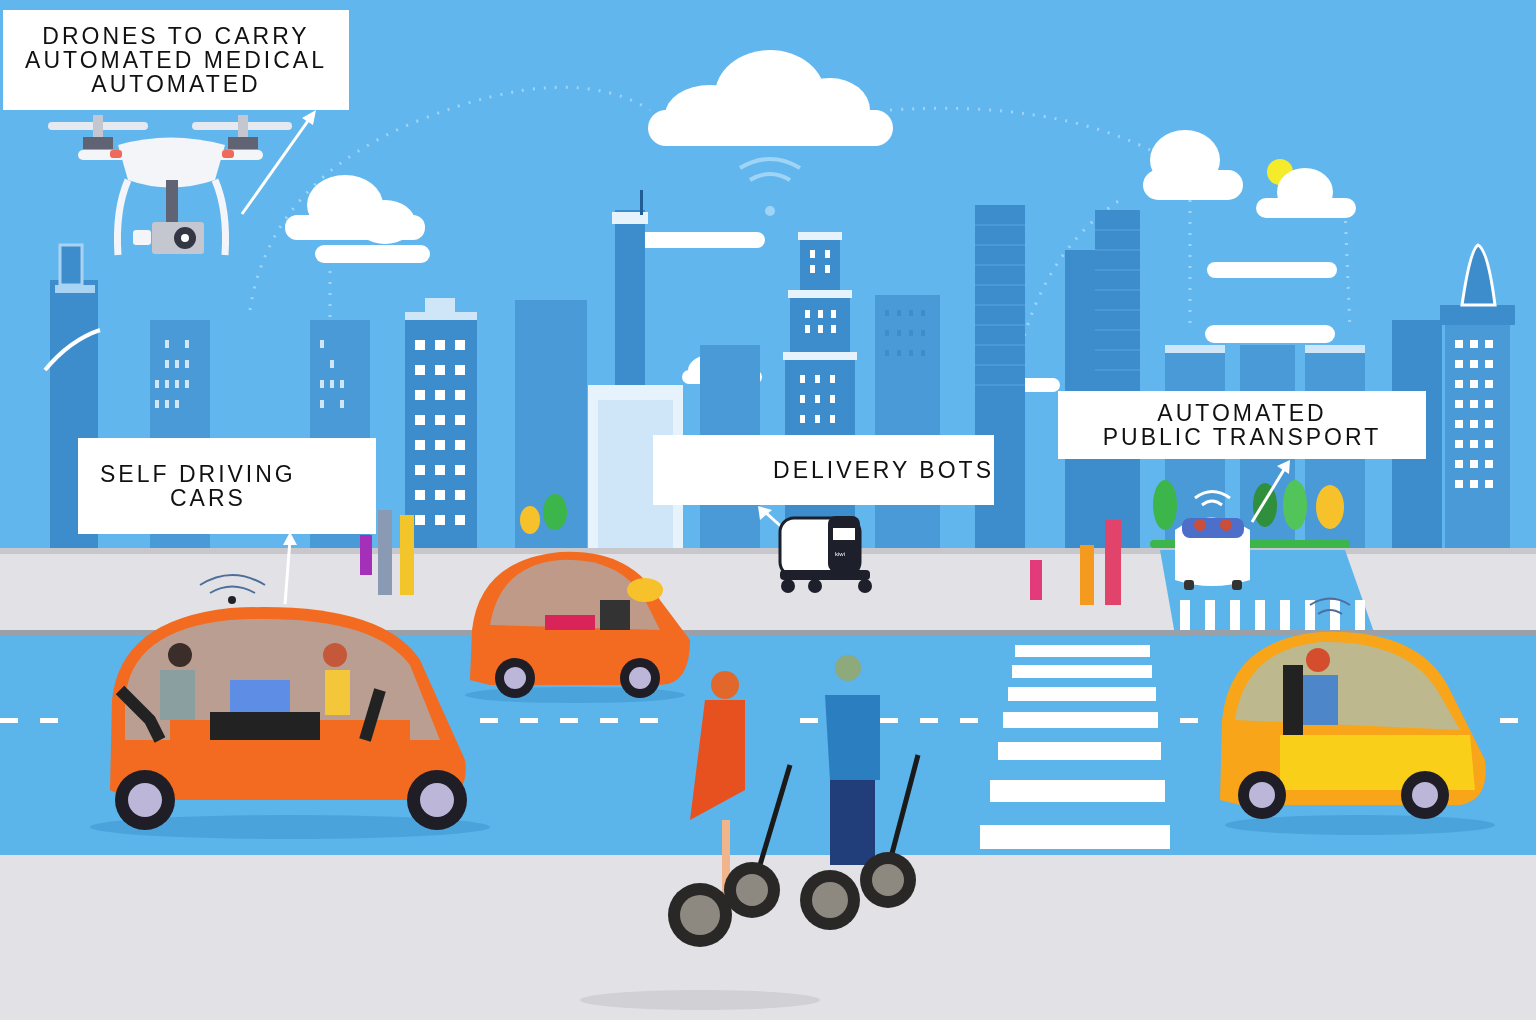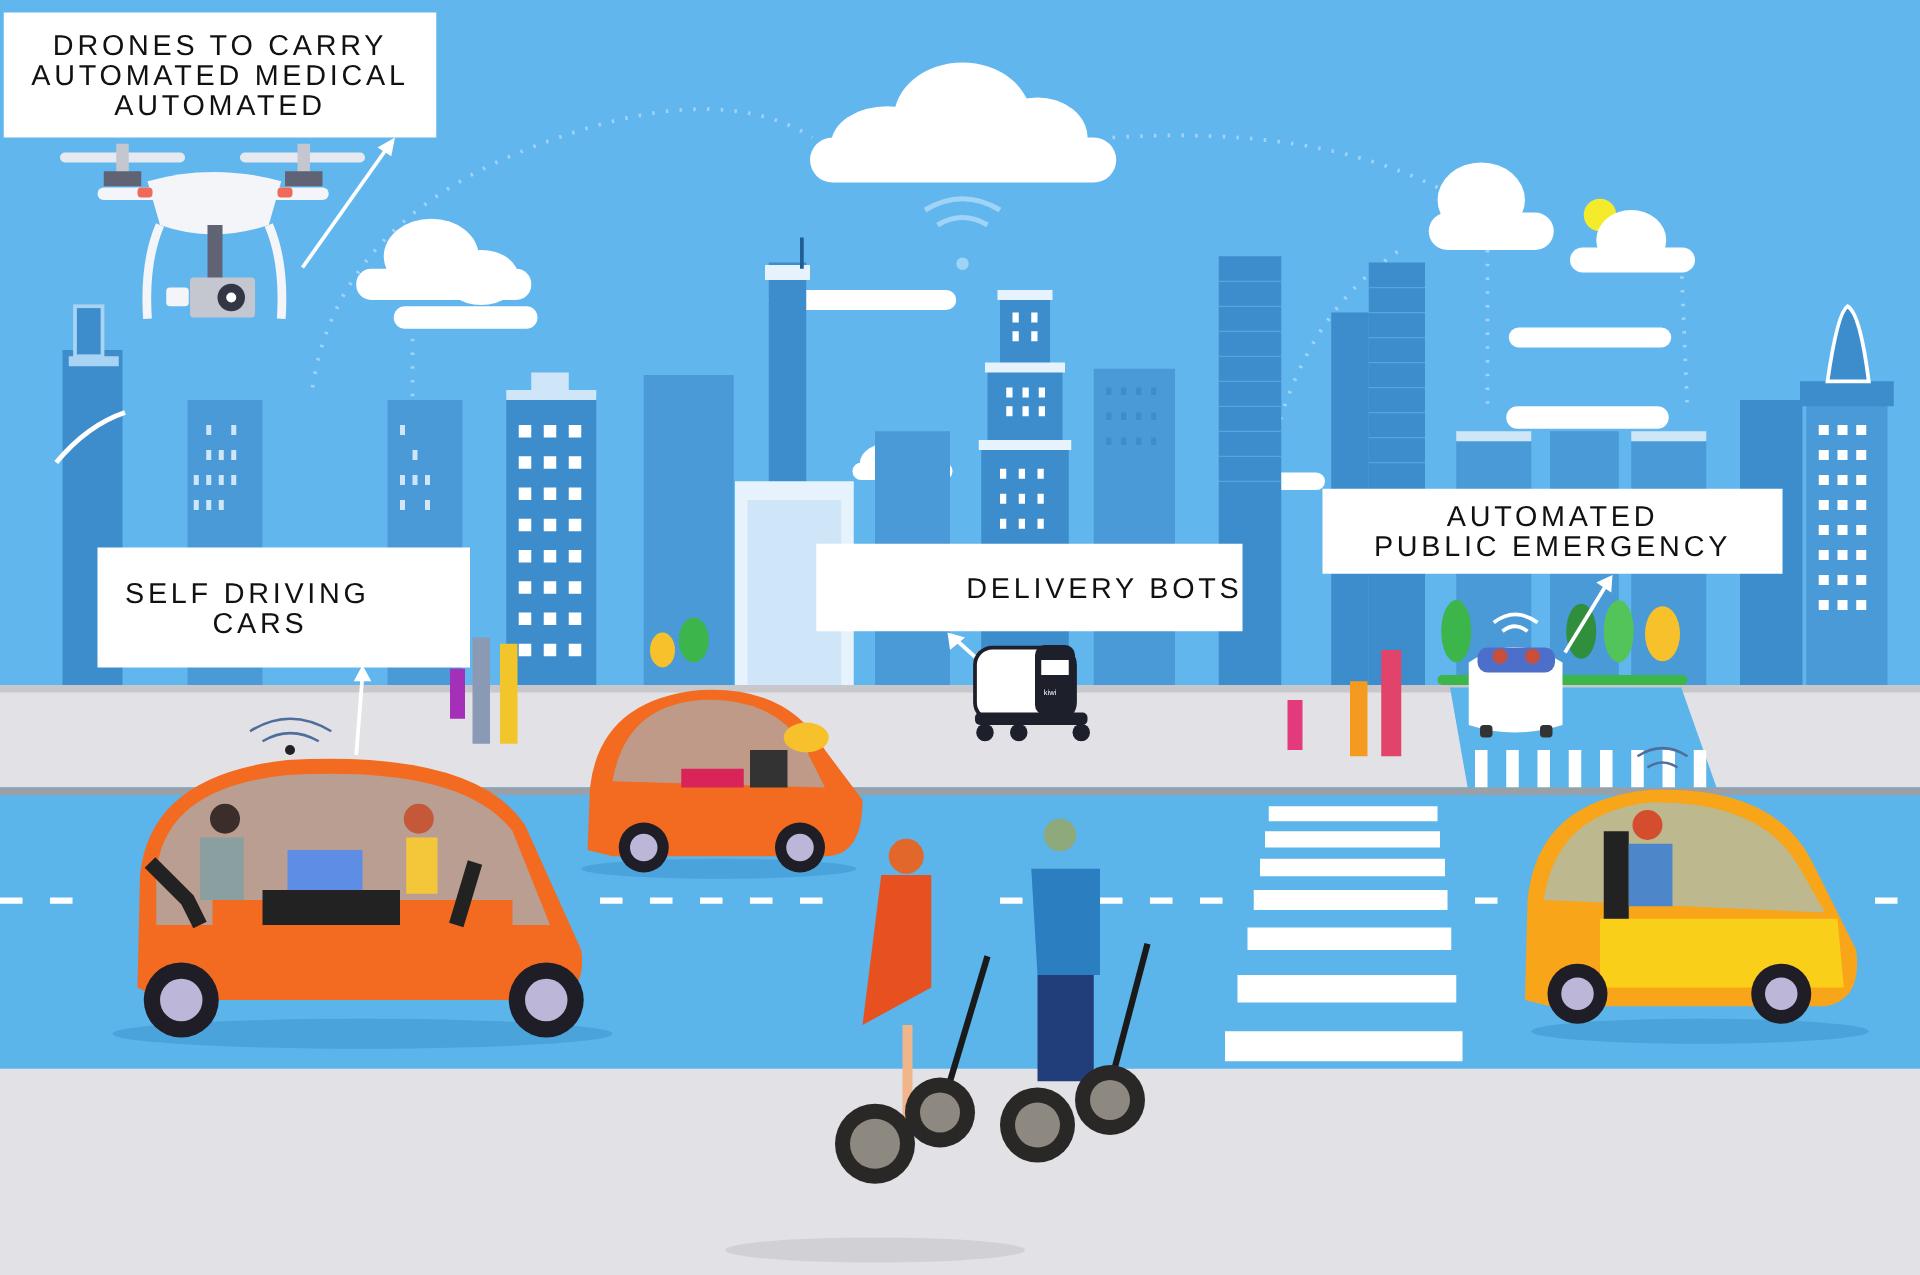--- a/index.html
+++ b/index.html
@@ -439,14 +439,14 @@
   <span>SELF DRIVING</span>
   <span style="padding-left:70px;">CARS</span>
 </div>
 
 <div class="label-box" style="left:653px;top:435px;width:341px;height:70px;align-items:flex-end;padding-left:32px;box-sizing:border-box;">
   <span>DELIVERY BOTS</span>
 </div>
 
 <div class="label-box" style="left:1058px;top:391px;width:368px;height:68px;">
   <span>AUTOMATED</span>
-  <span>PUBLIC EMERGENCY</span>
+  <span>PUBLIC TRANSPORT</span>
 </div>
 
 </body></html>

